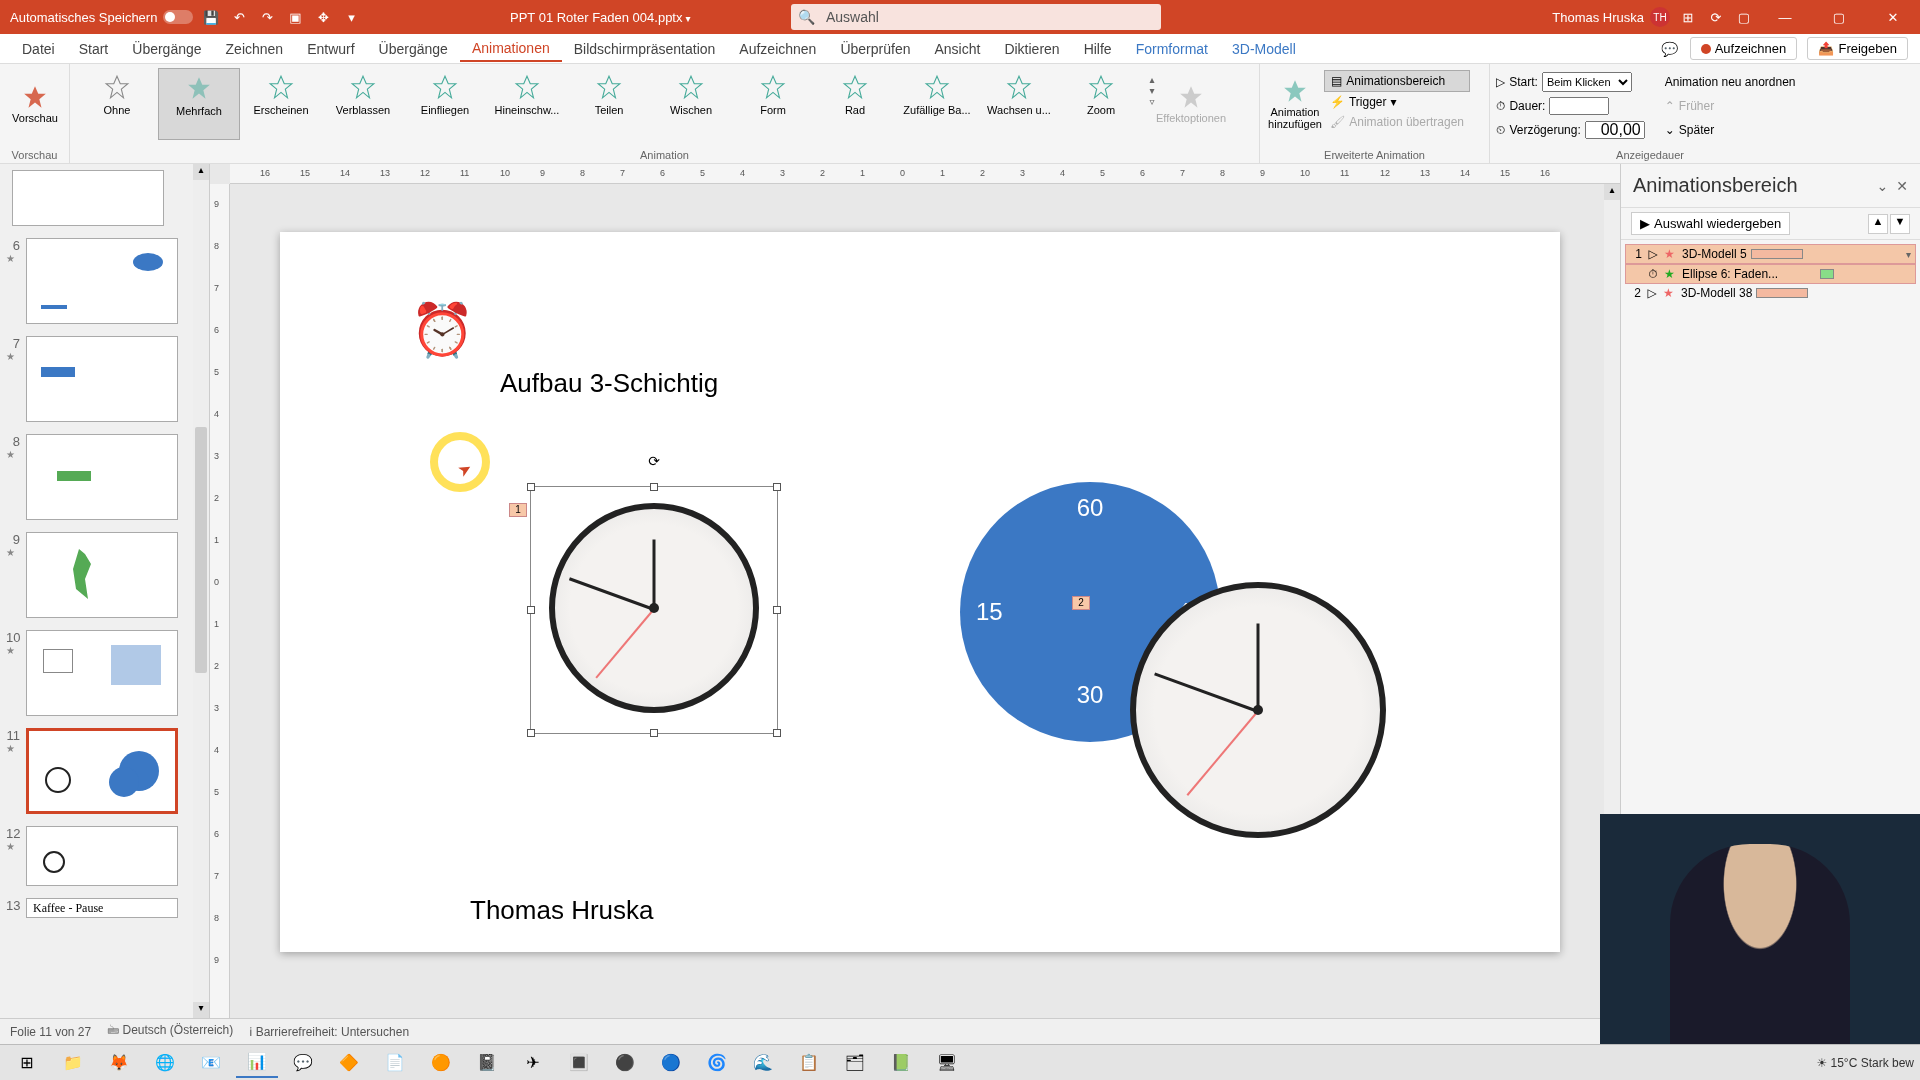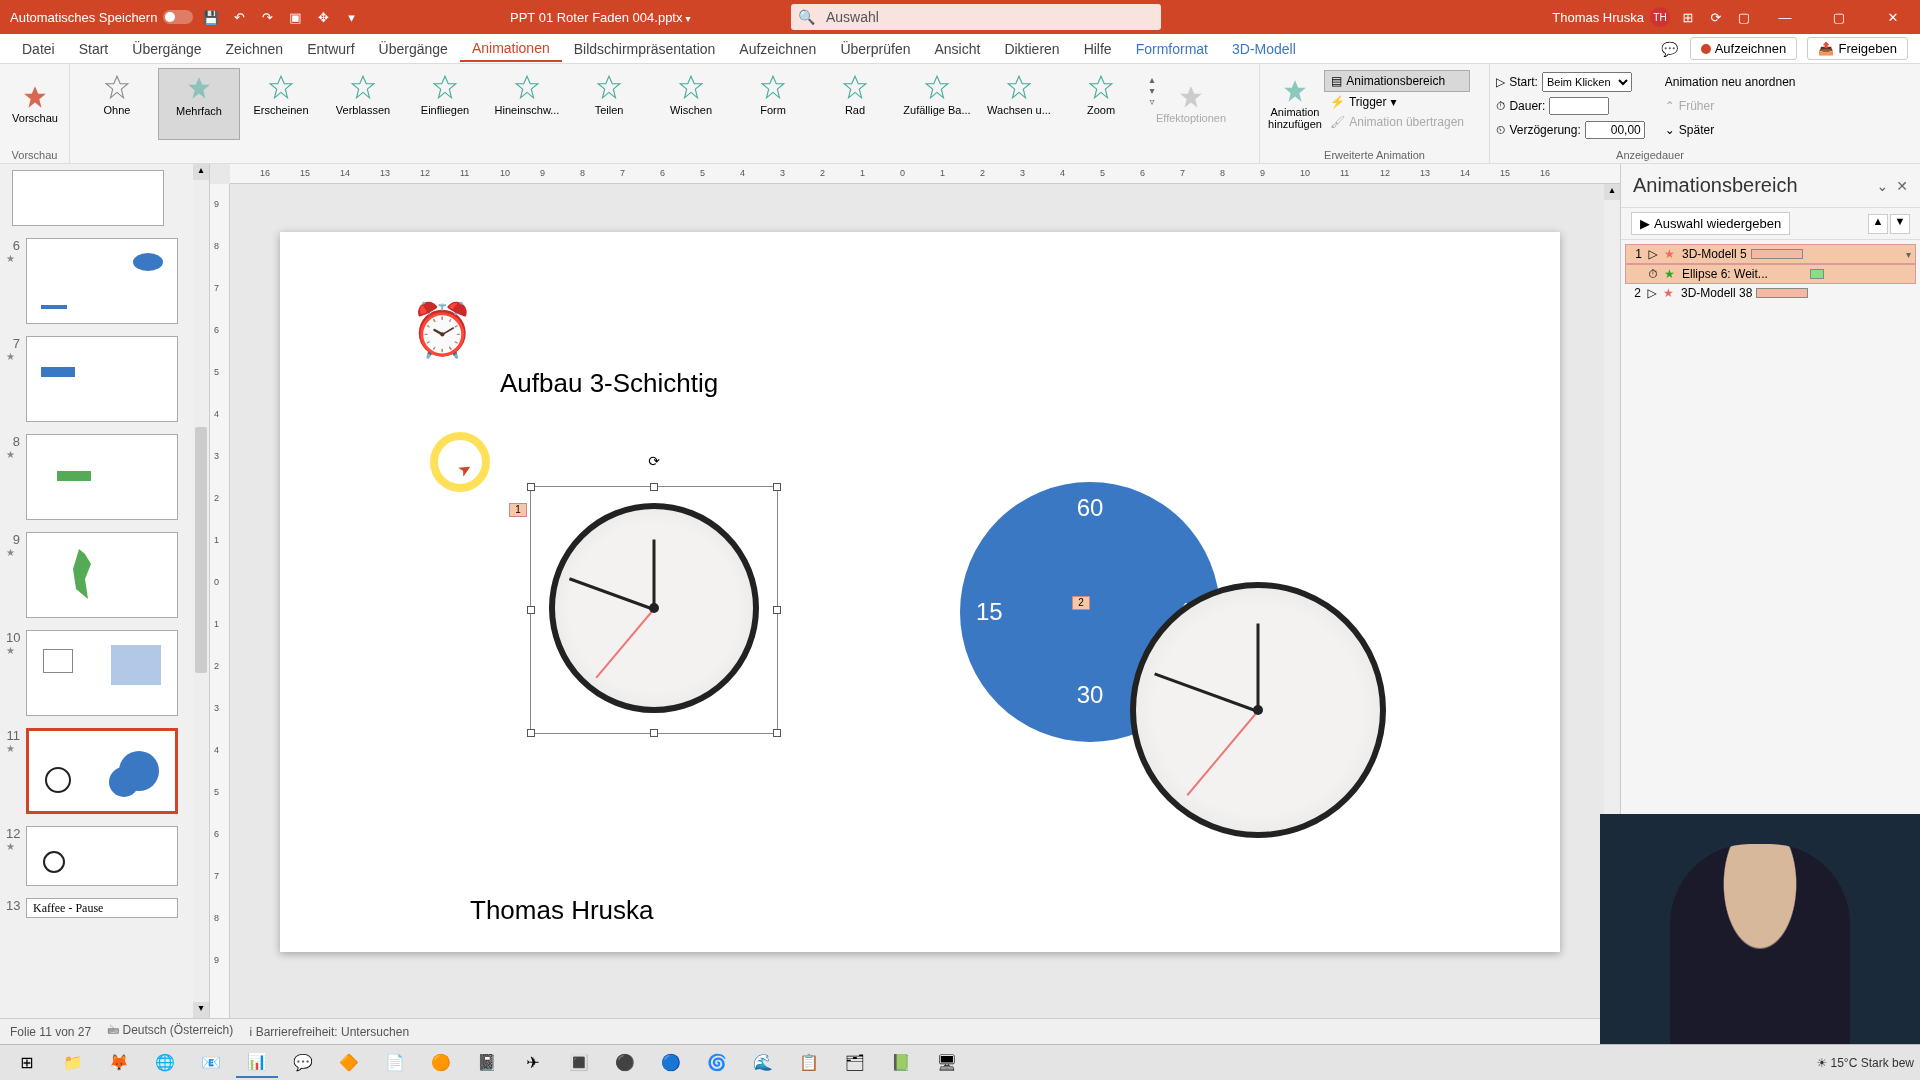--- a/index.html
+++ b/index.html
@@ -37,21 +37,21 @@
   .big-btn .star { width: 26px; height: 26px; }
   .anim-gallery { display: flex; align-items: flex-start; }
   .anim-item { display: flex; flex-direction: column; align-items: center; width: 82px; height: 72px; font-size: 11px; cursor: pointer; padding-top: 6px; gap: 4px;}
   .anim-item.sel { background: #d8d8d8; border: 1px solid #aaa; }
   .star-icon { width: 26px; height: 26px; }
   .gallery-more { width: 20px; display: flex; flex-direction: column; justify-content: space-around; padding: 6px 0;}
   .gallery-more span { font-size: 10px; text-align: center; color: #666; cursor:pointer;}
   .small-opt { font-size: 12px; padding: 3px 6px; display: flex; align-items: center; gap: 4px; cursor: pointer; }
   .small-opt.disabled { color:#aaa; }
   .timing-row { display:flex; align-items:center; font-size:12px; gap:4px; height:24px;}
-  .timing-row input { width: 60px; height:18px; font-size:12px; text-align:right; padding-right:2px;}
+  .timing-row input { width: 60px; height:18px; font-size:16px; text-align:right; padding-right:2px;}
   .timing-row select { width: 90px; height: 20px; font-size: 11px;}
 
   
   .main { display: flex; height: calc(100% - 34px - 30px - 100px - 26px - 36px); }
 
   
   .thumbs { width: 210px; background: #f0f0f0; position: relative; border-right: 1px solid #ccc;}
   .thumbs-inner { position: absolute; top: 0; left: 0; right: 16px; bottom: 0; overflow: hidden; padding: 6px 6px; }
   .thumbs-scroll { position: absolute; top: 0; right: 0; width: 16px; bottom: 0; background: #eee; display:flex; flex-direction:column; }
   .scroll-arrow { height: 16px; background: #ddd; font-size: 10px; text-align: center; cursor:pointer;}
@@ -285,20 +285,21 @@
           <span>▾</span>
           <span>▿</span>
         </div>
       <div class="big-btn" style="color:#aaa">
         <svg class="star" viewBox="0 0 24 24">
             <polygon points="12,2 15,9 22,9 16,14 18,22 12,17 6,22 8,14 2,9 9,9" fill="#ccc"></polygon>
           </svg>
         <span>Effektoptionen</span>
       </div>
     </div>
+    <div class="ribbon-group-label">Animation</div>
   </div>
 
   <div class="ribbon-group" style="width:230px; flex-direction:row;">
     <div class="big-btn">
       <svg class="star" viewBox="0 0 24 24">
           <polygon points="12,2 15,9 22,9 16,14 18,22 12,17 6,22 8,14 2,9 9,9" fill="#4a9" opacity=".6"></polygon>
         </svg>
       <span>Animation hinzufügen</span>
     </div>
     <div style="display:flex; flex-direction:column; padding-top:2px;">
@@ -560,21 +561,21 @@
         <span class="trig">▷</span>
         <span class="eff" style="color:#e66">★</span>
         <span>3D-Modell 5</span>
         <span class="anim-bar" style="background:#f4b9a0"></span>
         <span class="chev">▾</span>
       </div>
       <div class="anim-entry sel">
         <span class="num"></span>
         <span class="trig">⏱</span>
         <span class="eff" style="color:#2a2">★</span>
-        <span>Ellipse 6: Weit...</span>
+        <span>Ellipse 6: Faden...</span>
         <span class="anim-bar" style="background:#8d8;width:14px;margin-left:38px"></span>
       </div>
       <div class="anim-entry">
         <span class="num">2</span>
         <span class="trig">▷</span>
         <span class="eff" style="color:#e66">★</span>
         <span>3D-Modell 38</span>
         <span class="anim-bar" style="background:#f4b9a0"></span>
       </div>
     </div>

